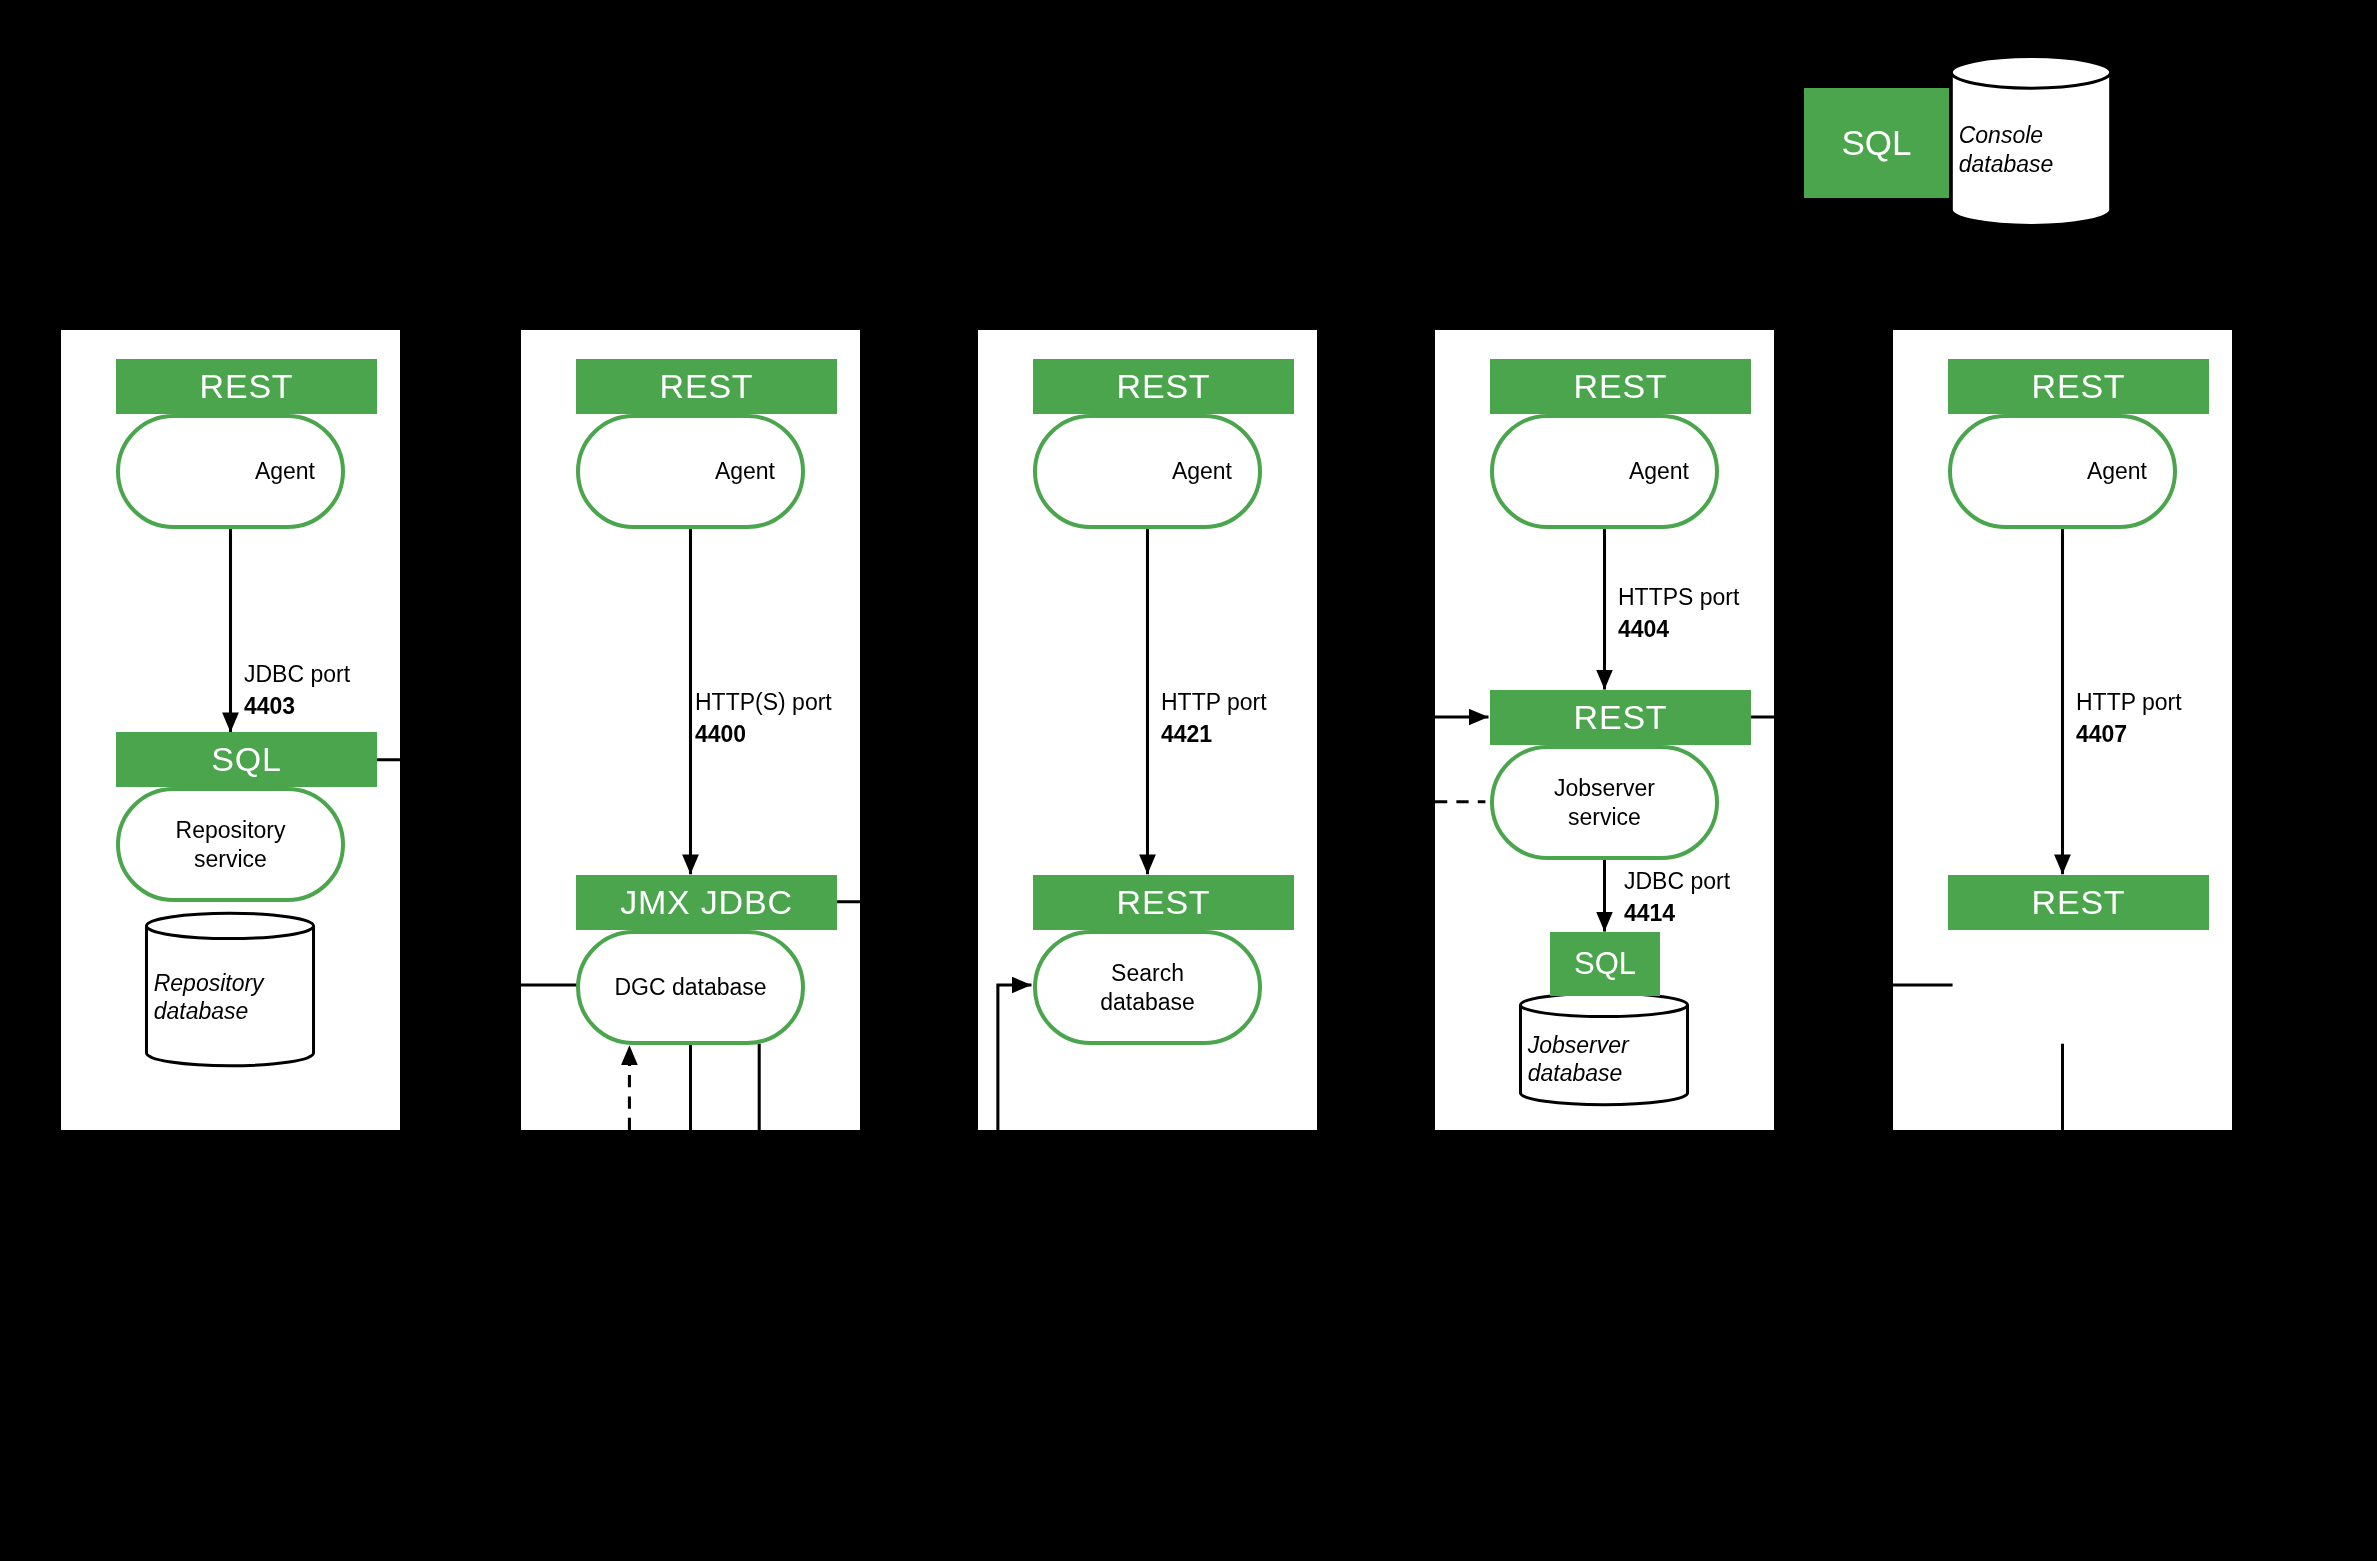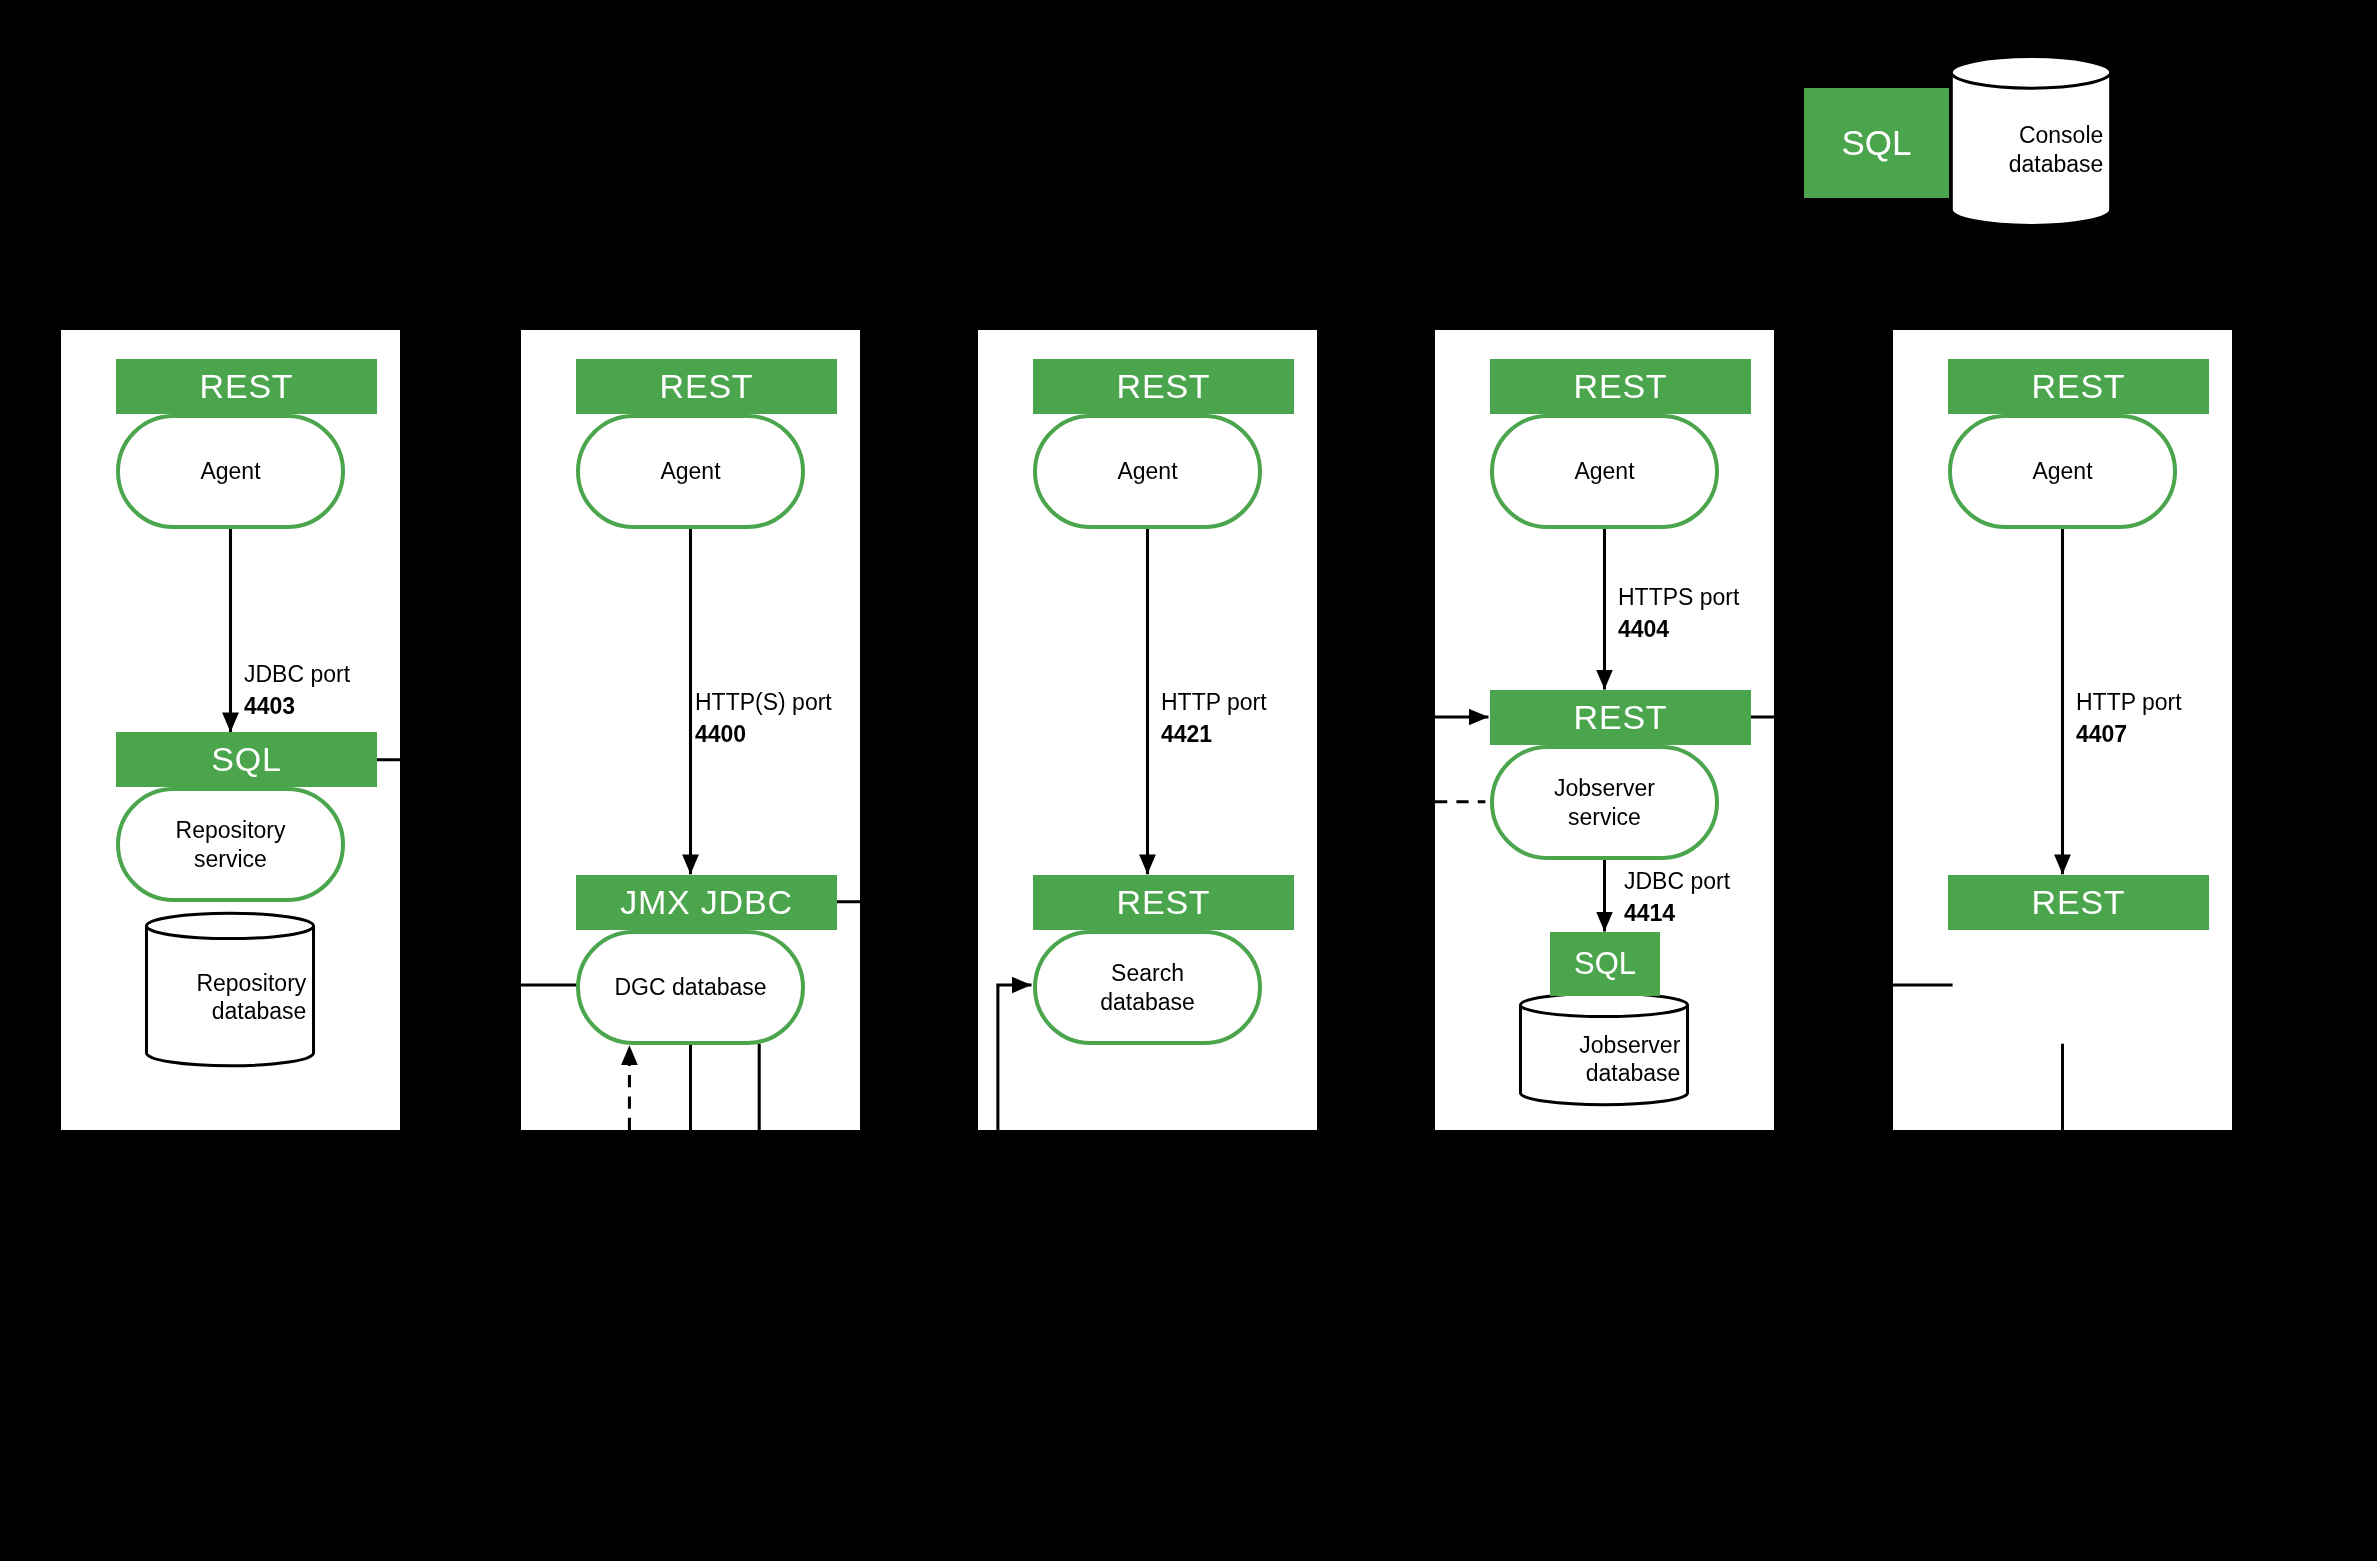--- a/index.html
+++ b/index.html
@@ -19,32 +19,32 @@
     font-size:34px; letter-spacing:0.8px;
   }
   .proto-top { top:29px; }
 
   .pill {
     position:absolute; left:55px; width:229px; height:115px; box-sizing:border-box;
     background:#fff; border:4.6px solid var(--green,#4aa54c); border-radius:61px;
     display:flex; align-items:center; justify-content:center; text-align:center;
     font-size:23px; line-height:1.25; color:#000; padding:0 26px;
   }
-  .pill-agent { top:84px; }
+  .pill-agent { top:84px;justify-content:flex-end; }
 
   .portlbl { position:absolute; font-size:23px; line-height:32px; color:#000; }
   .portnum { font-weight:700; }
 
   .cyl { position:absolute; }
   .cyl svg { position:absolute; left:0; top:0; width:100%; height:100%; overflow:visible; }
   .cyl-body, .cyl-top { fill:#fff; stroke:#000; stroke-width:3; vector-effect:non-scaling-stroke; }
   .cyl-label {
     position:absolute; left:0; right:0; top:18%; bottom:8%;
     display:flex; align-items:center; justify-content:center;
-    text-align:right; font-size:23px; line-height:1.25; color:#000; padding:0 10.7px;
+    text-align:left; font-size:23px; line-height:1.25; color:#000; padding:0 10.7px;font-style:italic;
   }
 
   .sql-small {
     position:absolute; left:115px; top:602px; width:110px; height:64px;
     background:var(--green,#4aa54c); color:#fff; z-index:2;
     display:flex; align-items:center; justify-content:center; font-size:31px;
   }
 
   .console-sql {
     position:absolute; left:1804px; top:88px; width:145px; height:110px;

